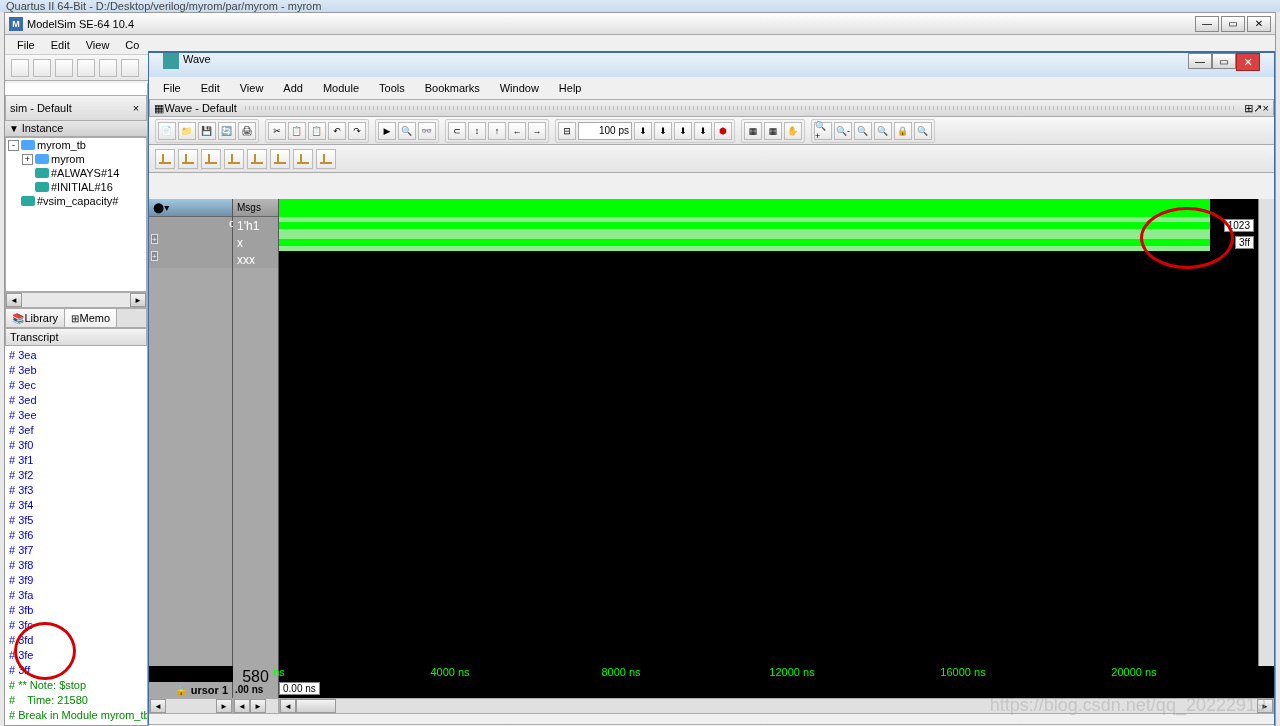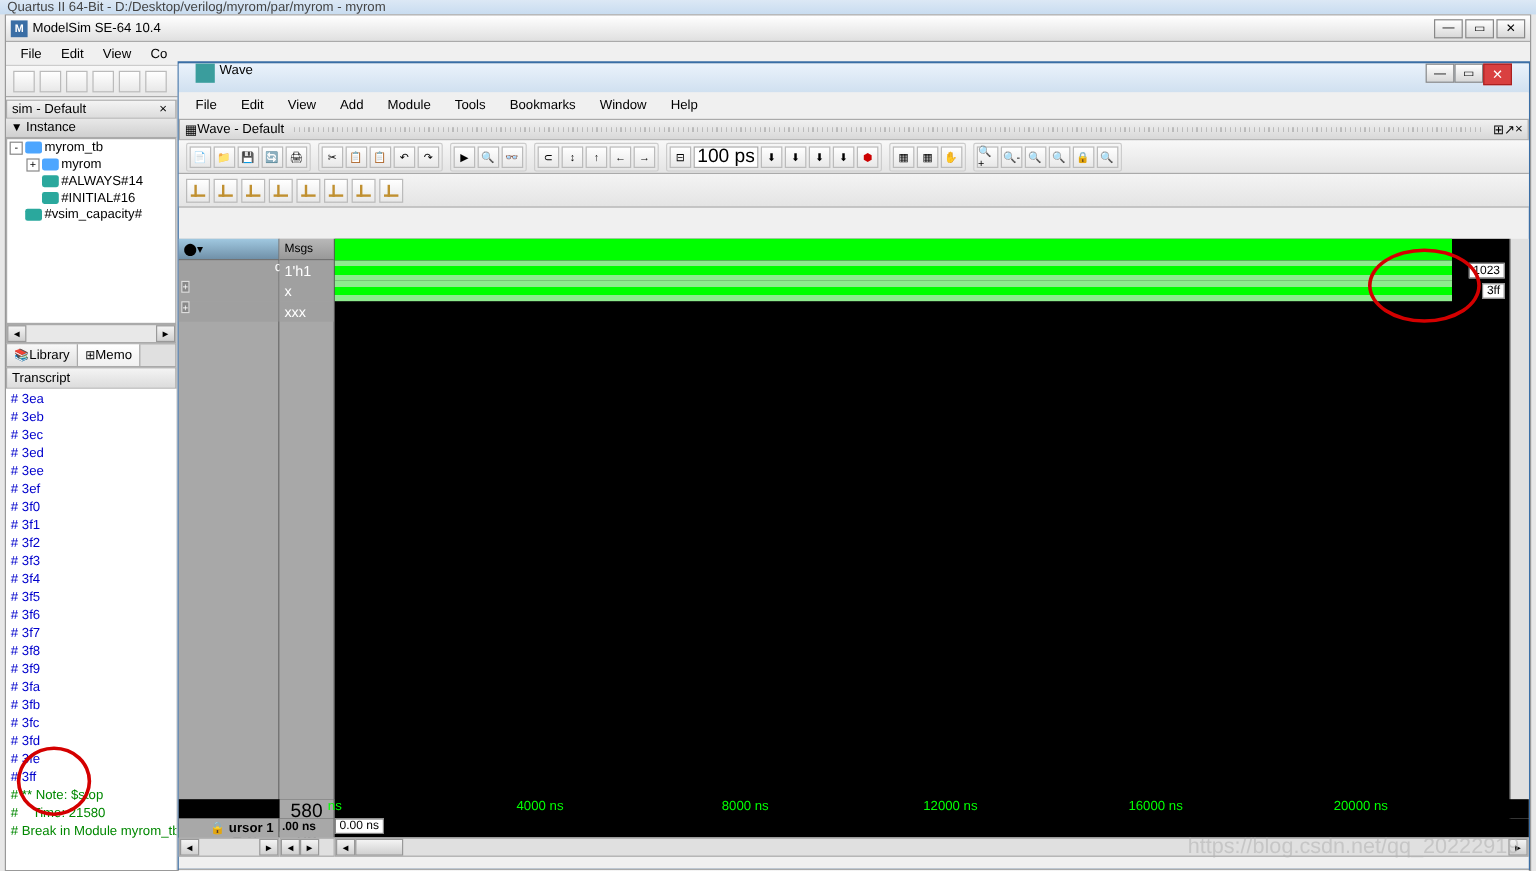--- a/index.html
+++ b/index.html
@@ -17,21 +17,21 @@
 .win-btn { width:24px; height:16px; border:1px solid #888; background:linear-gradient(#fff,#d8d8d8); display:flex; align-items:center; justify-content:center; font-size:10px; }
 
 .menubar { height:20px; background:#f0f0f0; display:flex; align-items:center; padding:0 4px; border-bottom:1px solid #ccc; }
 .menubar .mi { padding:2px 8px; }
 
 .toolbar { height:26px; background:linear-gradient(#f8f8f8,#e8e8e8); border-bottom:1px solid #aaa; display:flex; align-items:center; padding:0 6px; gap:4px; }
 .tb-btn { width:18px; height:18px; border:1px solid #bbb; background:linear-gradient(#fff,#e8e8e8); }
 
 
 .left-panel { position:absolute; top:70px; left:0; width:143px; bottom:0; background:#fff; border-right:1px solid #aaa; display:flex; flex-direction:column; }
-.panel-hdr { height:16px; background:linear-gradient(#f4f4f4,#dcdcdc); border:1px solid #aaa; display:flex; align-items:center; padding:0 4px; font-size:10px; }
+.panel-hdr { height:26px; background:linear-gradient(#f4f4f4,#dcdcdc); border:1px solid #aaa; display:flex; align-items:center; padding:0 4px; font-size:10px;margin-top:12px; }
 .panel-hdr .x { margin-left:auto; width:12px; text-align:center; }
 .instance-hdr { height:16px; background:linear-gradient(#e8e8e8,#d0d0d0); border-bottom:1px solid #aaa; padding:1px 4px; font-size:10px; }
 
 .tree { flex:0 0 155px; background:#fff; overflow:auto; border:1px solid #aaa; }
 .tree-item { display:flex; align-items:center; padding:1px 2px; white-space:nowrap; }
 .tree-exp { width:11px; height:11px; border:1px solid #888; display:flex; align-items:center; justify-content:center; font-size:9px; margin-right:2px; }
 .tree-ico { width:14px; height:10px; margin-right:2px; border-radius:2px; }
 .ico-blue { background:#4da6ff; }
 .ico-teal { background:#2aa89d; }
 .indent1 { padding-left:16px; }
@@ -58,21 +58,21 @@
 
 .wave-menubar { height:22px; background:#f0f0f0; display:flex; align-items:center; padding:0 4px; }
 .wave-menubar .mi { padding:3px 10px; }
 
 .wave-subhdr { height:18px; background:linear-gradient(#f0f0f0,#d8d8d8); border:1px solid #aaa; display:flex; align-items:center; padding:0 4px; font-size:10px; }
 .wave-subhdr .dots{flex:1; background:repeating-linear-gradient(90deg,#bbb 0,#bbb 1px,transparent 1px,transparent 4px); height:4px; margin:0 8px;}
 
 .wave-toolbar { height:28px; background:linear-gradient(#f8f8f8,#e4e4e4); border-bottom:1px solid #aaa; display:flex; align-items:center; padding:0 6px; gap:2px; }
 .wave-toolbar .grp { display:flex; gap:2px; border:1px solid #ccc; padding:2px; border-radius:2px; margin-right:4px; }
 .wtb { width:18px; height:18px; background:linear-gradient(#fff,#e8e8e8); border:1px solid #bbb; display:flex;align-items:center;justify-content:center;font-size:9px; }
-.wave-toolbar input { width:54px; height:18px; border:1px solid #aaa; font-size:16px; padding:0 2px; text-align:right; }
+.wave-toolbar input { width:54px; height:18px; border:1px solid #aaa; font-size:10px; padding:0 2px; text-align:right; }
 
 .wave-toolbar2 { height:28px; background:linear-gradient(#f4f4f4,#e4e4e4); border-bottom:1px solid #aaa; display:flex; align-items:center; padding:0 6px; gap:3px; }
 .wtb2 { width:20px; height:20px; background:linear-gradient(#fff,#e8e8e8); border:1px solid #bbb; position:relative; }
 .wtb2::after{content:'';position:absolute;top:4px;left:6px;width:2px;height:10px;background:#c09030;}
 .wtb2::before{content:'';position:absolute;top:12px;left:3px;width:12px;height:2px;background:#c09030;}
 
 
 .wave-body { position:absolute; top:146px; left:0; right:0; bottom:38px; display:flex; }
 .sig-names { width:84px; background:#a8a8a8; border-right:1px solid #555; }
 .sig-msgs { width:46px; background:#a8a8a8; border-right:1px solid #555; }

